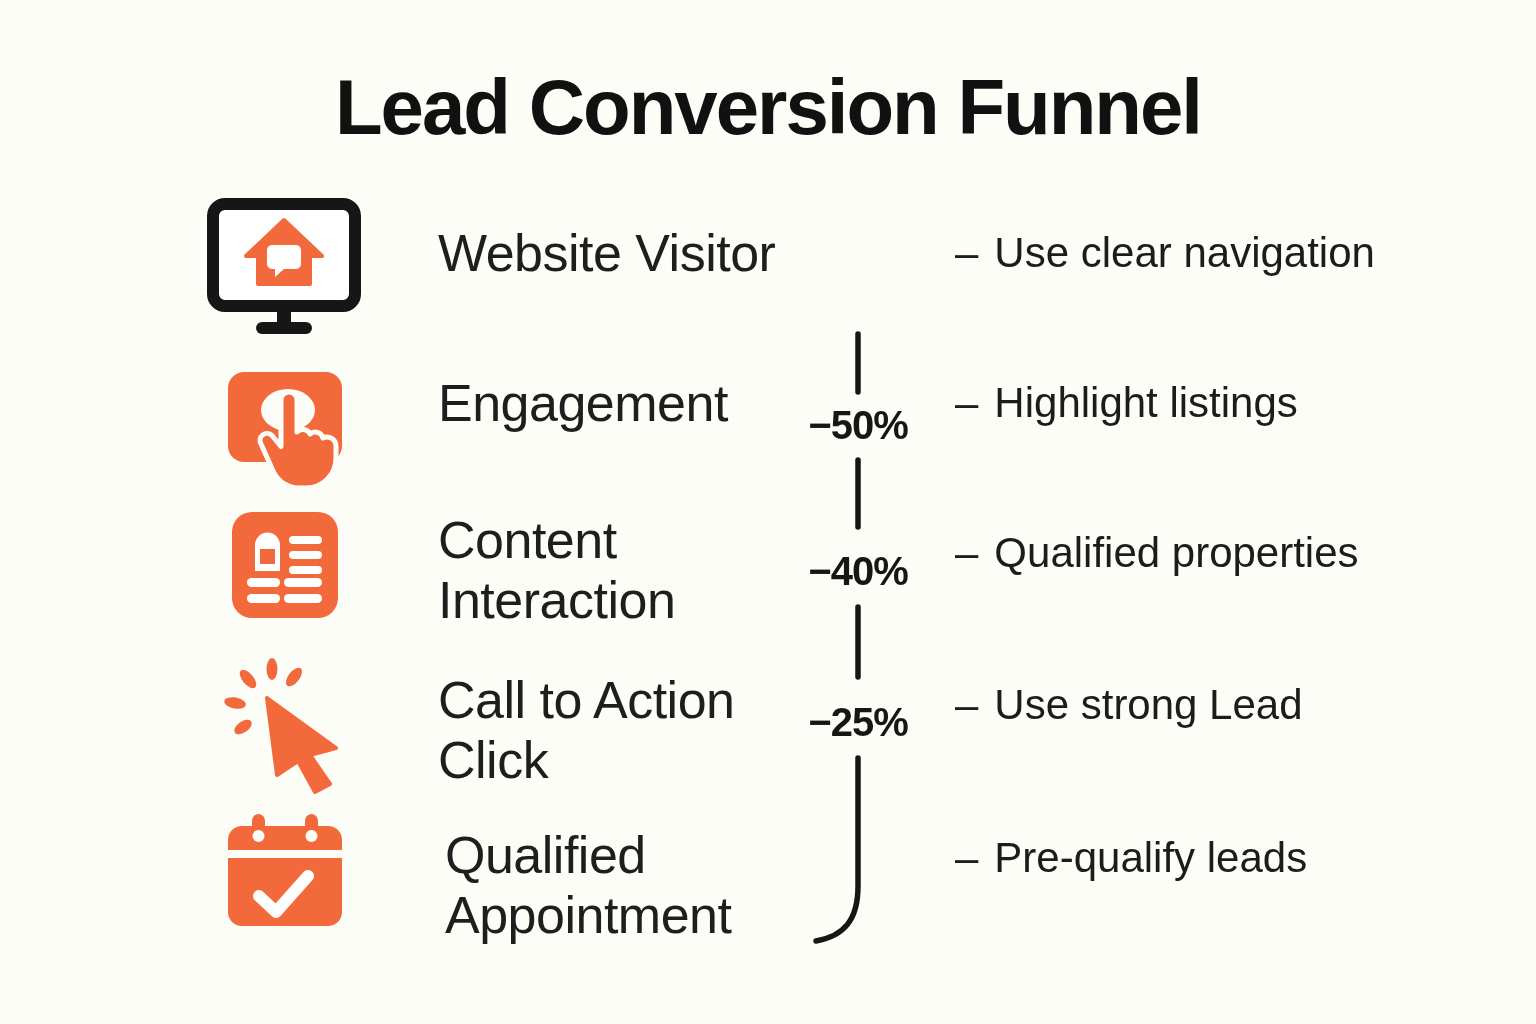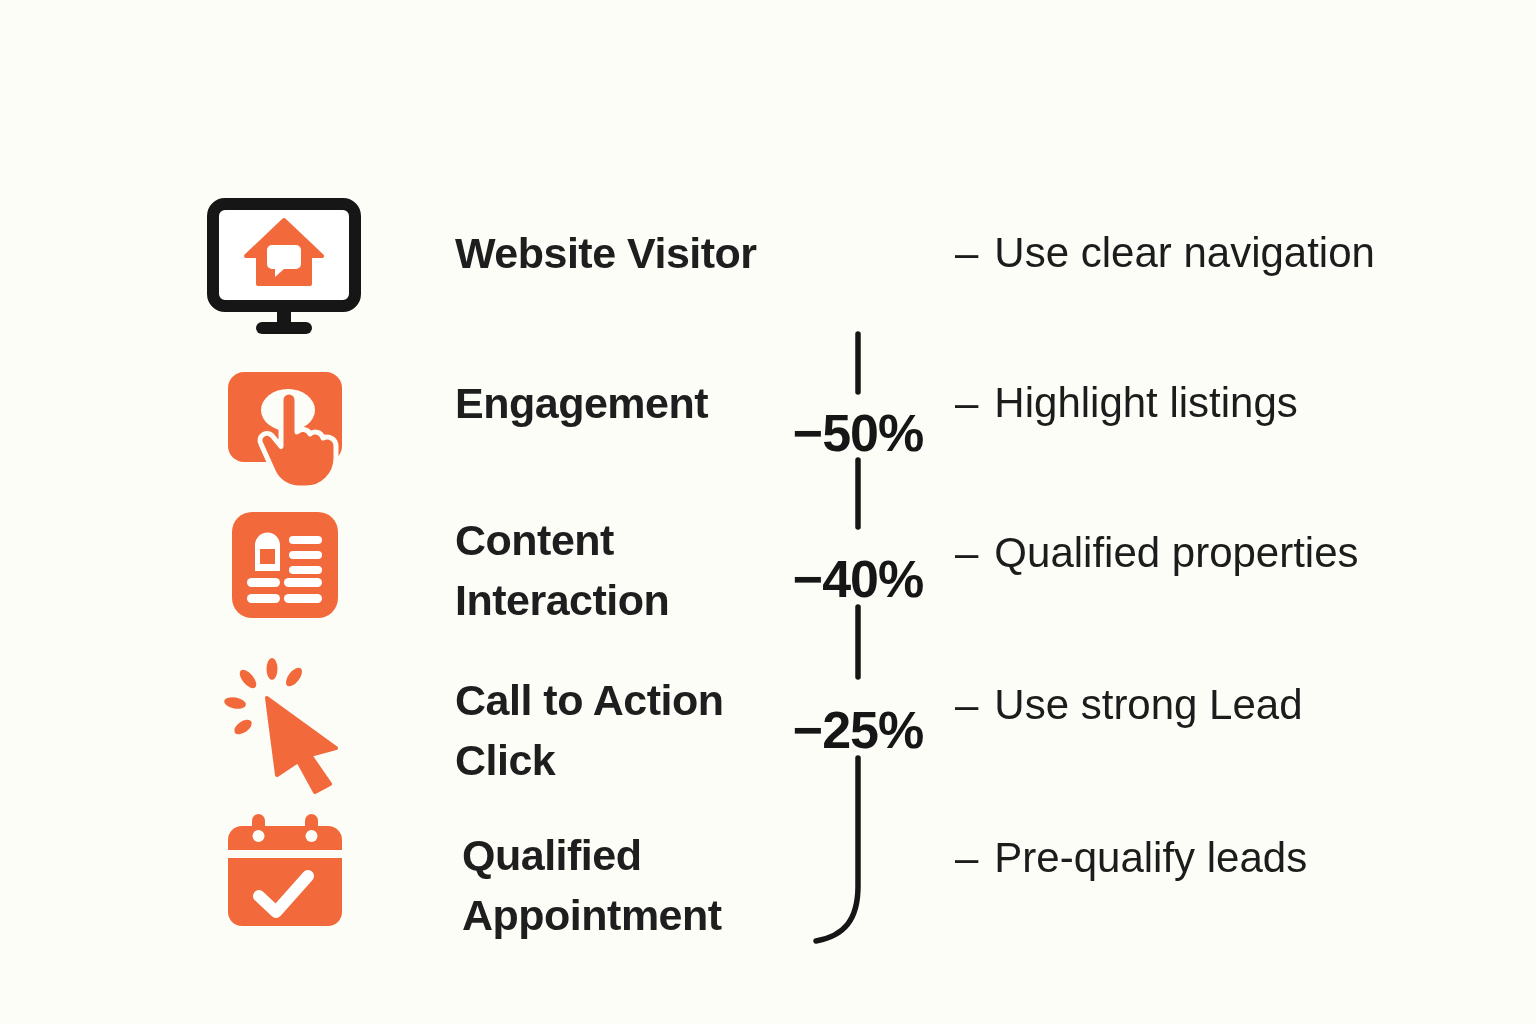--- a/index.html
+++ b/index.html
@@ -12,52 +12,53 @@
     position:absolute;top:62px;left:0;width:100%;margin:0;
     text-align:center;font-size:78px;font-weight:700;letter-spacing:-2px;color:#111;
   }
   figure.icon{position:absolute;margin:0;}
   .i1{left:206px;top:198px;width:156px;height:136px;}
   .i2{left:226px;top:366px;width:150px;height:130px;}
   .i3{left:232px;top:512px;width:106px;height:106px;}
   .i4{left:222px;top:656px;width:140px;height:140px;}
   .i5{left:228px;top:814px;width:114px;height:118px;}
   .label{
-    position:absolute;left:455px;width:390px;
-    font-size:43px;font-weight:700;letter-spacing:-0.5px;line-height:60px;
+    position:absolute;left:438px;width:390px;
+    font-size:52px;font-weight:400;letter-spacing:-0.5px;line-height:60px;
     color:#1E1E1E;white-space:pre-line;
   }
   .l1{top:223px;}
   .l2{top:373px;}
   .l3{top:510px;}
   .l4{top:670px;}
   .l5{top:825px;margin-left:7px;}
   .drop{
     position:absolute;left:858px;transform:translateX(-50%);
-    font-size:52px;font-weight:700;color:#161616;letter-spacing:-1px;
+    font-size:40px;font-weight:700;color:#161616;letter-spacing:-1px;
   }
   .d1{top:403px;}
   .d2{top:549px;}
   .d3{top:700px;}
   .tip{
     position:absolute;left:955px;display:flex;gap:16px;align-items:baseline;
     font-size:42px;font-weight:400;color:#1C1C1C;line-height:50px;white-space:nowrap;
   }
   .t1{top:228px;}
   .t2{top:378px;}
   .t3{top:528px;}
   .t4{top:680px;}
   .t5{top:833px;}
   .connector{position:absolute;left:0;top:0;pointer-events:none;}
 </style>
 </head>
 <body>
 
 <main class="canvas">
 
+  <h1 class="title">Lead Conversion Funnel</h1>
 
   <figure class="icon i1">
     <svg width="156" height="136" viewBox="0 0 156 136" xmlns="http://www.w3.org/2000/svg">
       <rect x="7" y="6" width="142" height="102" rx="12" fill="#ffffff" stroke="#161616" stroke-width="12"></rect>
       <path d="M78,22 L116,58 L104,58 L104,86 L52,86 L52,58 L40,58 Z" fill="#F2693C" stroke="#F2693C" stroke-width="4" stroke-linejoin="round"></path>
       <path d="M66,47 h24 a5,5 0 0 1 5,5 v14 a5,5 0 0 1 -5,5 h-12 l-9,8 v-8 h-3 a5,5 0 0 1 -5,-5 v-14 a5,5 0 0 1 5,-5 Z" fill="#ffffff"></path>
       <rect x="71" y="112" width="14" height="14" fill="#161616"></rect>
       <rect x="50" y="124" width="56" height="12" rx="6" fill="#161616"></rect>
     </svg>
   </figure>

